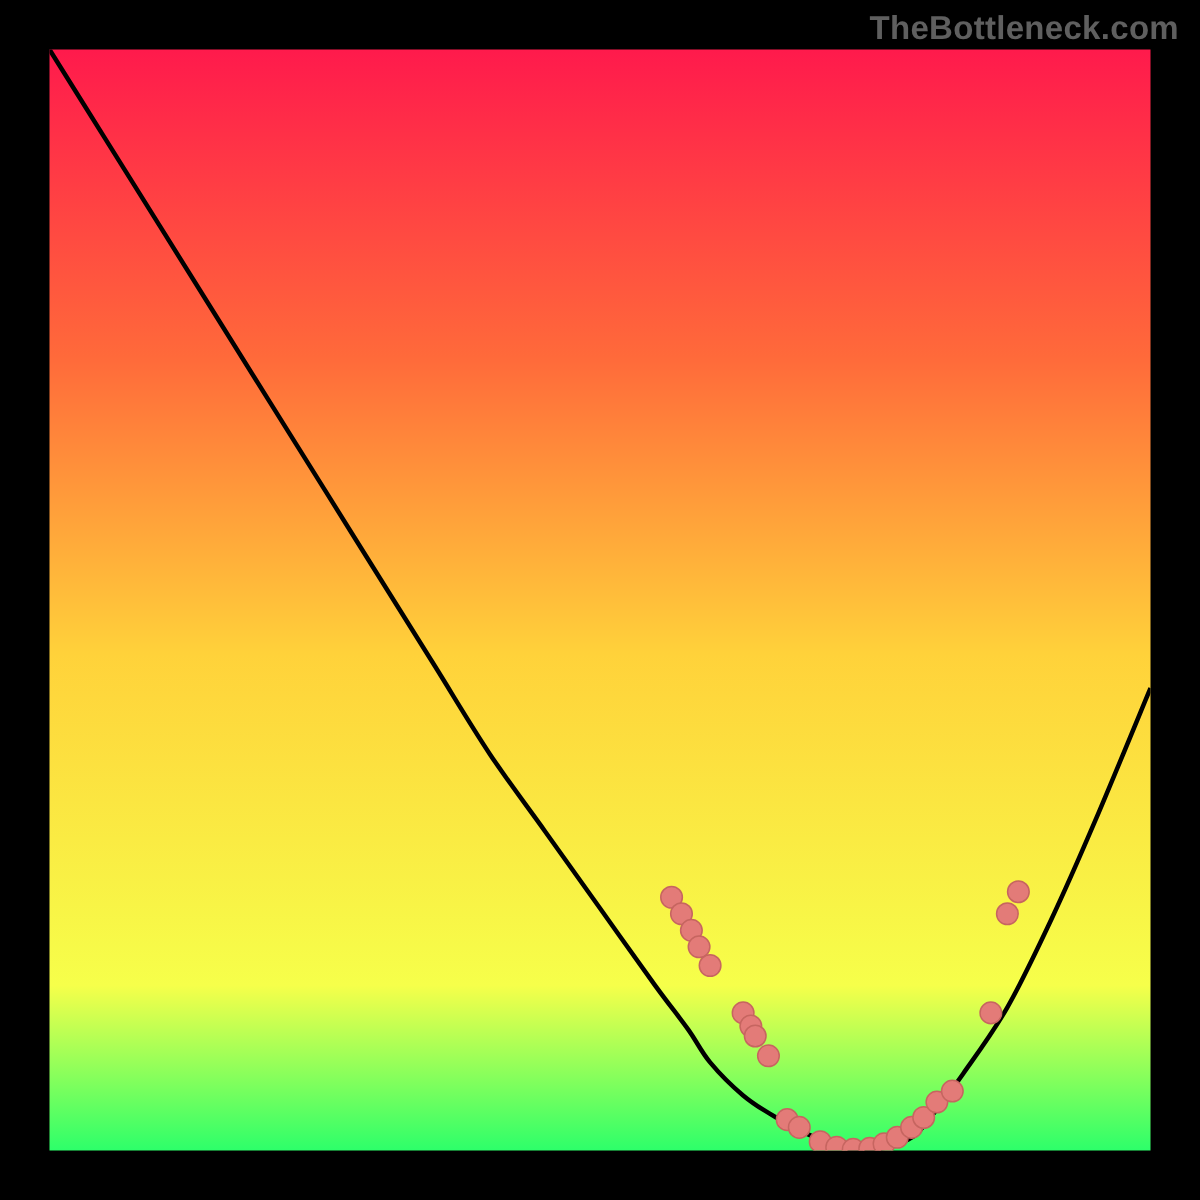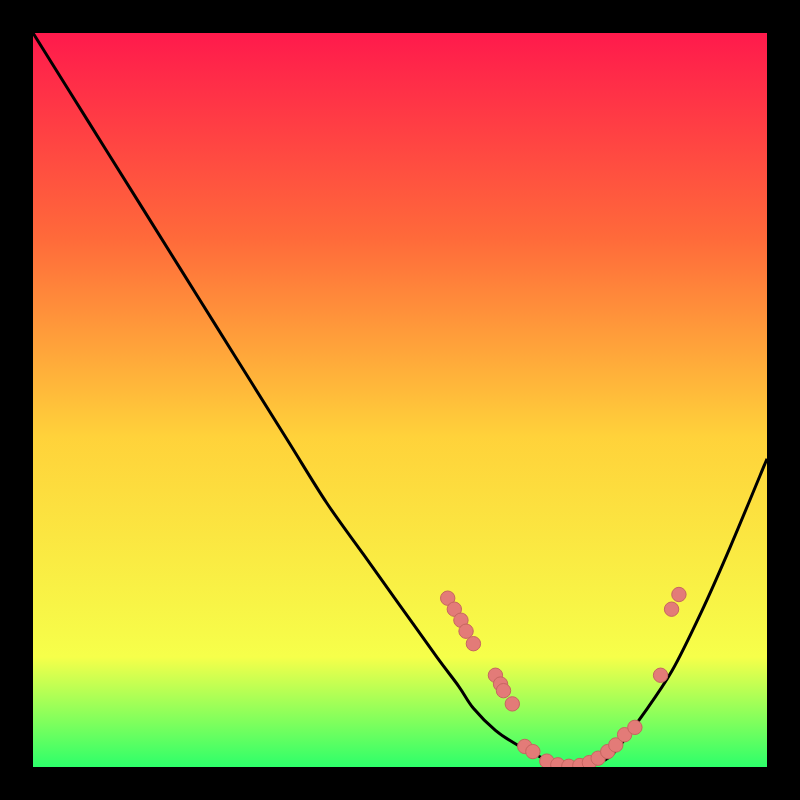--- a/index.html
+++ b/index.html
@@ -80,14 +80,15 @@
           <circle cx="615.796" cy="744.98" r="7.2" fill="#e37b78" stroke="#c66560" stroke-width="1"></circle>
           <circle cx="624.6039999999999" cy="734.704" r="7.2" fill="#e37b78" stroke="#c66560" stroke-width="1"></circle>
           <circle cx="634.88" cy="727.364" r="7.2" fill="#e37b78" stroke="#c66560" stroke-width="1"></circle>
           <circle cx="660.5699999999999" cy="675.25" r="7.2" fill="#e37b78" stroke="#c66560" stroke-width="1"></circle>
           <circle cx="671.58" cy="609.19" r="7.2" fill="#e37b78" stroke="#c66560" stroke-width="1"></circle>
           <circle cx="678.92" cy="594.51" r="7.2" fill="#e37b78" stroke="#c66560" stroke-width="1"></circle>
         </g>
     </g>
   </svg>
 
+  <div class="attribution">TheBottleneck.com</div>
 
 </div>
 
 </body></html>

